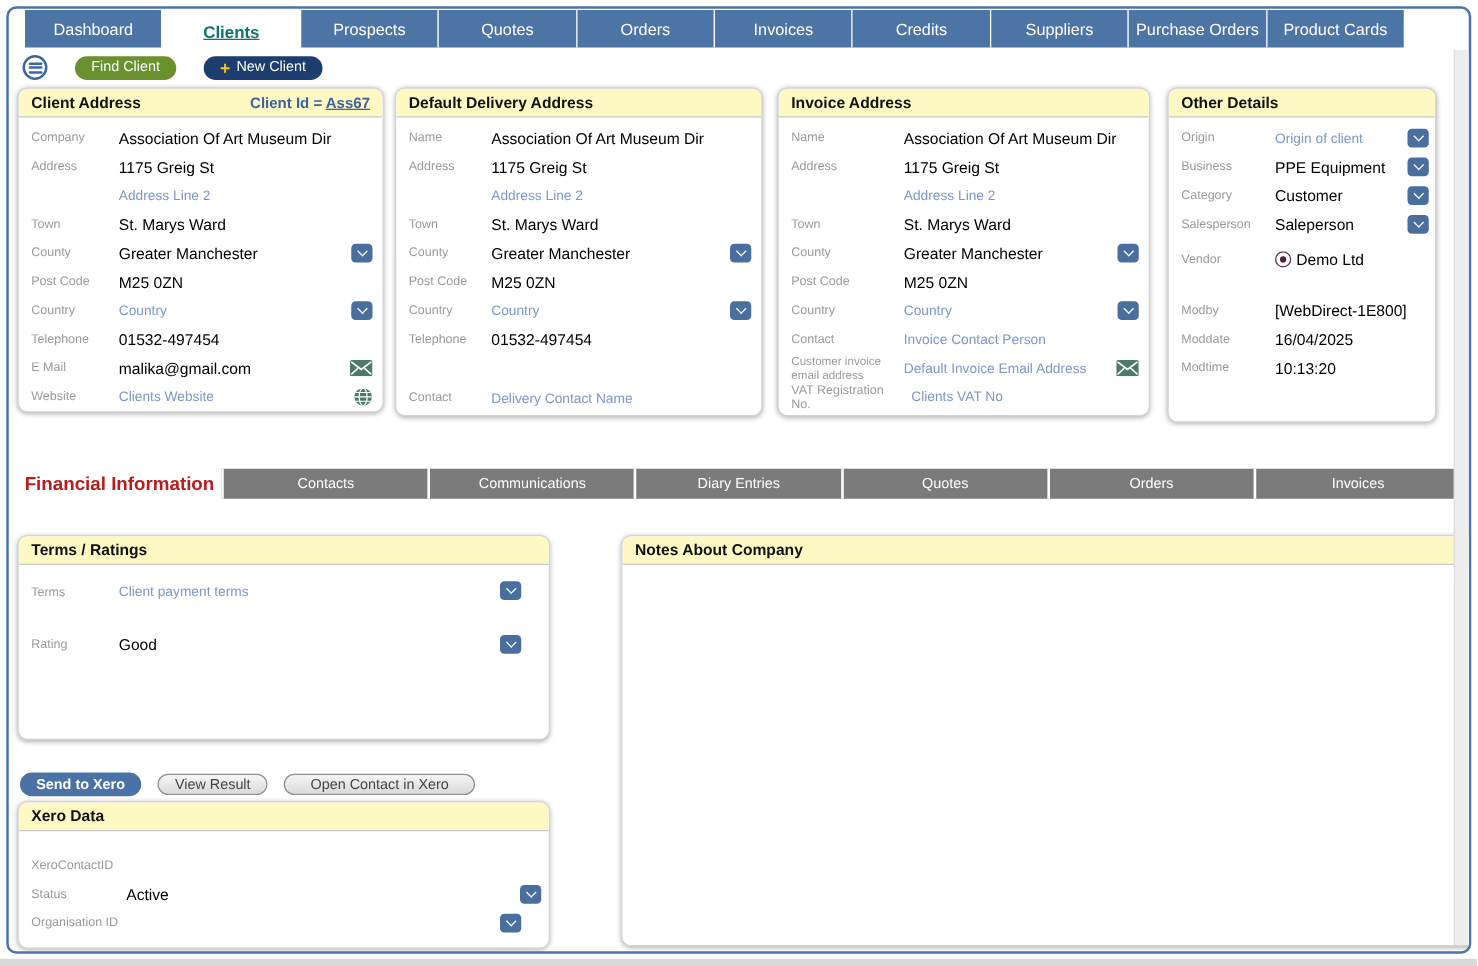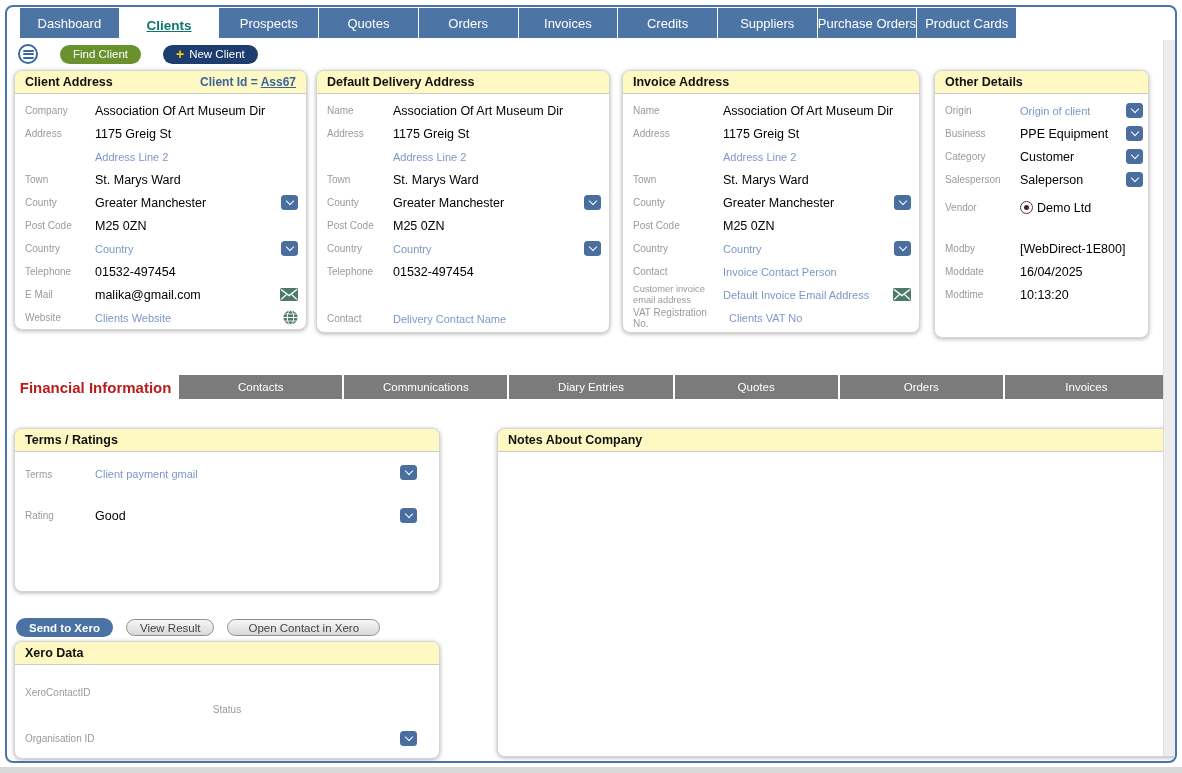--- a/index.html
+++ b/index.html
@@ -2,21 +2,21 @@
 <html><head>
 <meta charset="utf-8">
 <style>
   html,body{margin:0;padding:0;background:#fff;}
   body{font-family:"Liberation Sans","DejaVu Sans",sans-serif;}
   .page{position:relative;width:1182px;height:773px;background:#fff;overflow:hidden;}
   .bottom-strip{position:absolute;left:0;top:767px;width:1182px;height:6px;background:#d9d9d9;}
   .frame{position:absolute;left:5px;top:5px;width:1168px;height:754px;border:2px solid #4a74ad;border-radius:8px;background:#fff;overflow:hidden;}
 
   
-  .tabs{position:absolute;left:13px;top:1px;width:996px;height:34px;display:flex;align-items:flex-start;}
+  .tabs{position:absolute;left:13px;top:1px;width:1103px;height:34px;display:flex;align-items:flex-start;}
   .tab{flex:1;height:30px;background:#4C74A4;color:#fff;font-size:13px;display:flex;align-items:center;justify-content:center;border-left:1px solid #fff;cursor:pointer;white-space:nowrap;}
   .tab:first-child{border-left:none;}
   .tab.active{background:#fff;color:#0f766e;font-weight:bold;text-decoration:underline;height:34px;font-size:13.5px;}
 
   
   .toolbar{position:absolute;left:11px;top:36px;height:22px;display:flex;align-items:center;gap:22px;}
   .menu-circle{width:16px;height:16px;border:2px solid #3a67a6;border-radius:50%;display:flex;flex-direction:column;justify-content:center;align-items:center;gap:1.5px;cursor:pointer;background:#fff;}
   .menu-circle i{display:block;width:11px;height:2px;background:#3a67a6;border-radius:1px;}
   .pill{border:none;border-radius:10px;height:19px;display:inline-flex;align-items:center;justify-content:center;font-size:11.5px;cursor:pointer;padding:0 13px;font-family:inherit;white-space:nowrap;}
   .pill.green{background:#69922E;color:#fff;}
@@ -336,21 +336,21 @@
       <div class="subtab">Invoices</div>
     </div>
 
     <div class="panel" style="left:7px;top:421px;width:424px;height:162px;--lw:66px;">
       <div class="phead">
           <span>Terms / Ratings</span>
         </div>
       <div class="rows">
         <div class="row" style="padding-right:22px;align-items:flex-end;">
             <span class="lbl">Terms</span>
-            <span class="val ph">Client payment gmail</span>
+            <span class="val ph">Client payment terms</span>
             <span class="slot">
               <button class="dd"></button>
             </span>
           </div>
         <div class="row" style="padding-right:22px;margin-top:24px;">
             <span class="lbl">Rating</span>
             <span class="val">Good</span>
             <span class="slot">
               <button class="dd"></button>
             </span>
@@ -373,21 +373,21 @@
 
     <div class="panel" style="left:7px;top:634px;width:424px;height:116px;--lw:72px;">
       <div class="phead">
           <span>Xero Data</span>
         </div>
       <div class="rows" style="padding-top:16px;">
         <div class="row">
             <span class="lbl" style="flex-basis:100px;">XeroContactID</span>
             <span class="val"></span>
           </div>
-        <div class="row" style="padding-right:6px;flex-direction:column;">
+        <div class="row" style="padding-right:6px;">
             <span class="lbl">Status</span>
             <span class="val">Active</span>
             <span class="slot">
               <button class="dd"></button>
             </span>
           </div>
         <div class="row" style="padding-right:22px;">
             <span class="lbl" style="flex-basis:100px;">Organisation ID</span>
             <span class="val"></span>
             <span class="slot">

